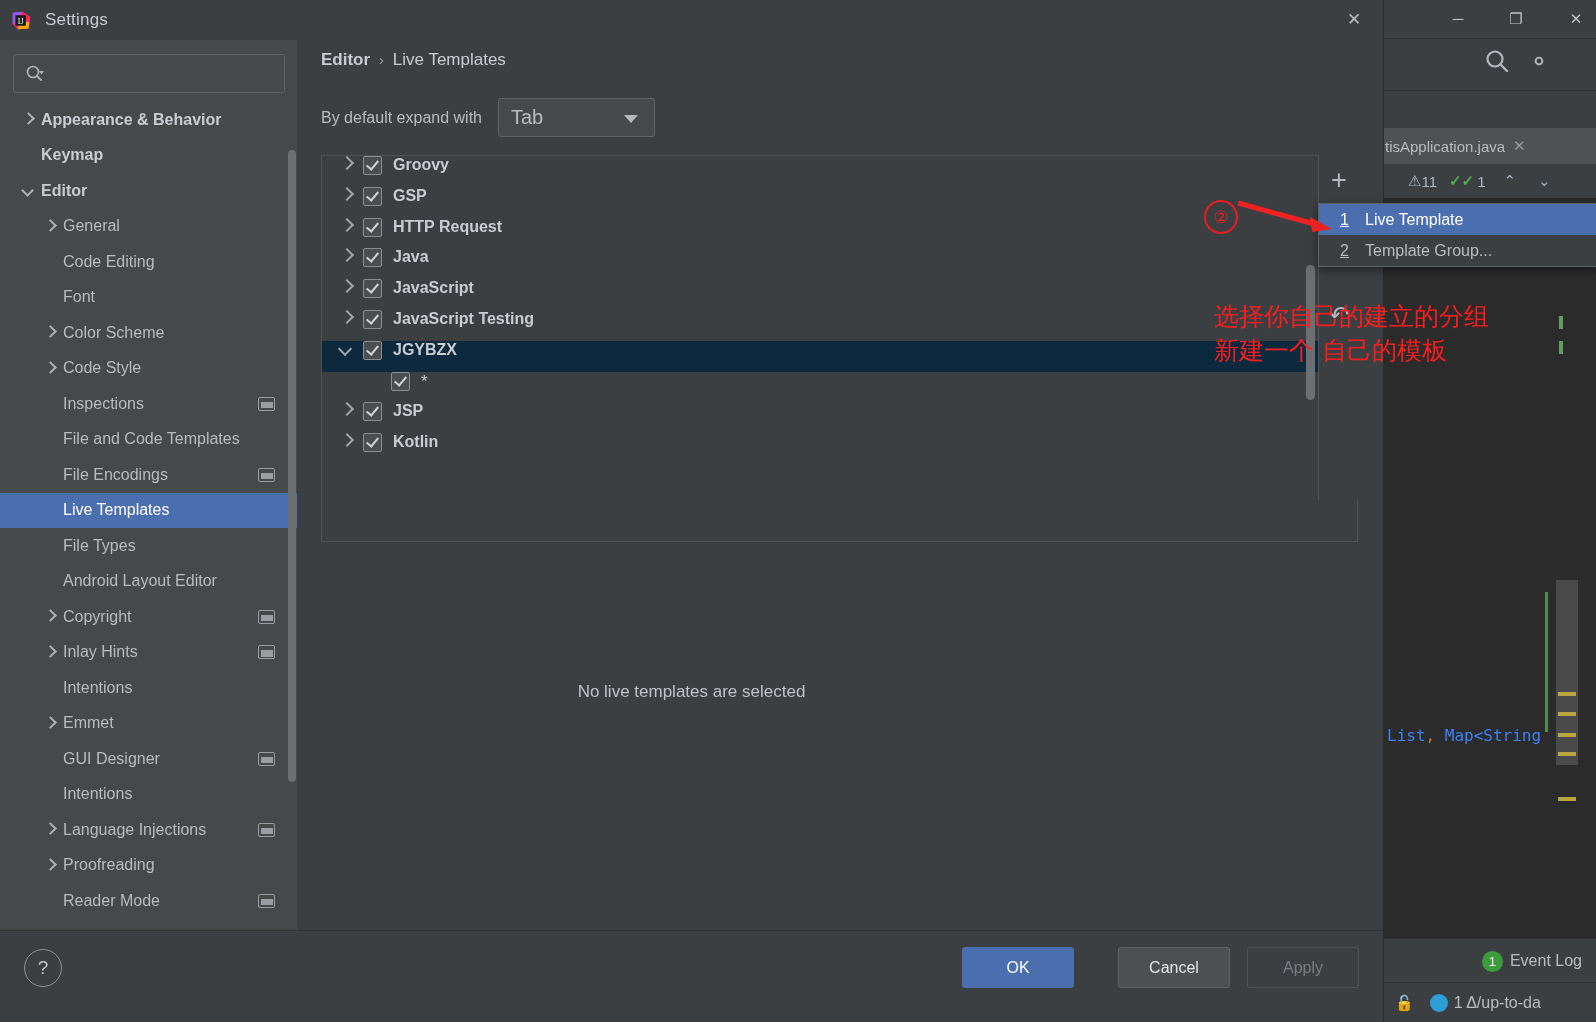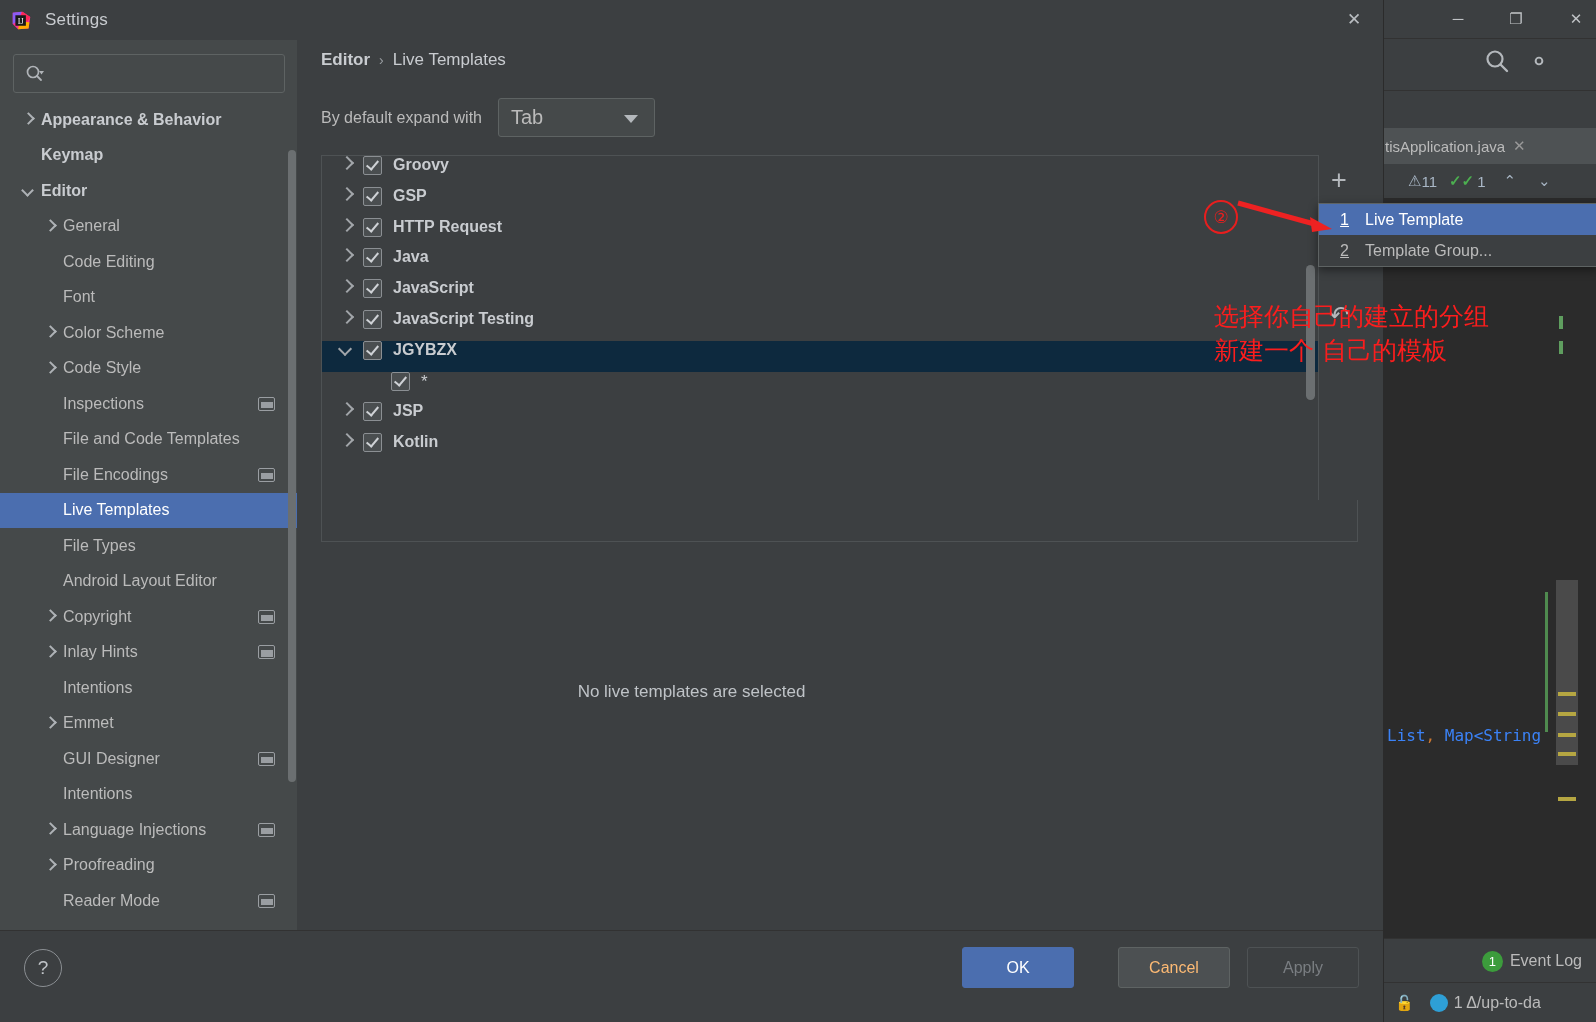--- a/index.html
+++ b/index.html
@@ -311,21 +311,21 @@
   .dlg-btn {
     position: absolute; top: 16px; height: 39px;
     border-radius: 3px; font-size: 16px;
     display: flex; align-items: center; justify-content: center;
   }
   .btn-ok {
     left: 962px; width: 110px; background: #4b6eaf; color: #ffffff;
     border: 1px solid #4b6eaf;
   }
   .btn-cancel {
-    left: 1118px; width: 110px; background: #4c5052; color: #fdba74;
+    left: 1118px; width: 110px; background: #4c5052; color: #e5e5e5;
     border: 1px solid #5e6363;
   }
   .btn-apply {
     left: 1247px; width: 110px; background: #3c3f41; color: #7a7e82;
     border: 1px solid #4e5254;
   }
 </style>
 </head>
 <body>
 

